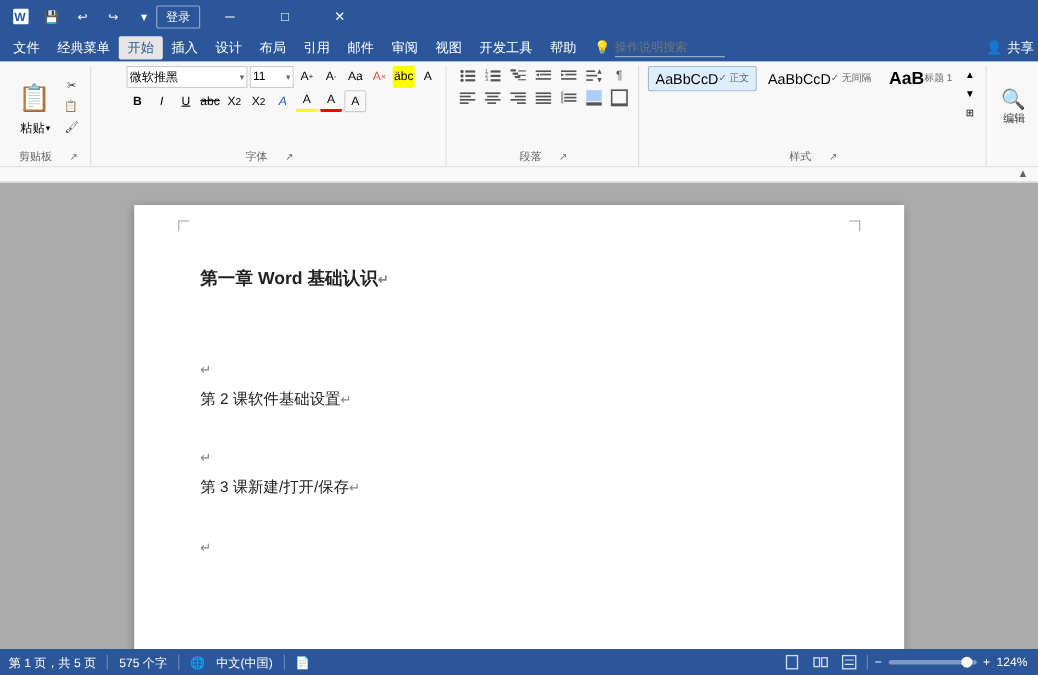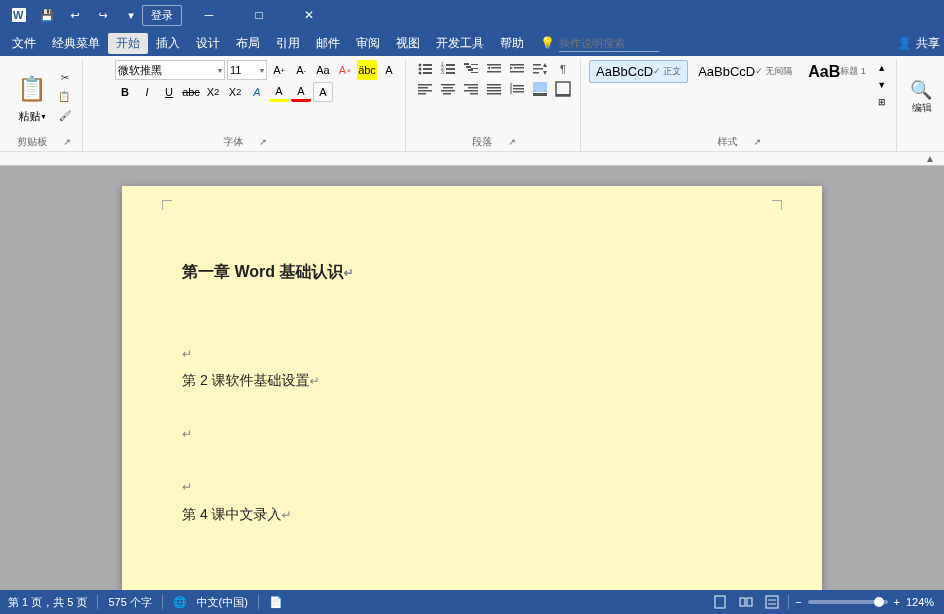--- a/index.html
+++ b/index.html
@@ -190,25 +190,25 @@
       background: #ababab;
       flex: 1;
       display: flex;
       flex-direction: column;
       align-items: center;
       padding: 20px;
       overflow-y: auto;
       height: calc(614px - 30px - 26px - 110px - 24px);
     }
     .page {
-      background: #fef9c3;
+      background: #ffffff;
       width: 700px;
       min-height: 420px;
       box-shadow: 0 2px 8px rgba(0,0,0,0.3);
-      padding: 72px 60px;
+      padding: 54px 60px;
       position: relative;
     }
     .page-margin-mark-tl {
       position: absolute; top: 14px; left: 40px;
       width: 10px; height: 10px;
       border-top: 1px solid #aaa; border-left: 1px solid #aaa;
     }
     .page-margin-mark-tr {
       position: absolute; top: 14px; right: 40px;
       width: 10px; height: 10px;
@@ -555,26 +555,26 @@
     <div class="doc-line empty-mark">
       <span class="para-mark">↵</span>
     </div>
     <div class="doc-line heading2">
       第 2 课软件基础设置<span class="para-mark">↵</span>
     </div>
     <div class="doc-line empty"></div>
     <div class="doc-line empty-mark">
       <span class="para-mark">↵</span>
     </div>
+    <div class="doc-line heading2">
+      第 3 课新建/打开/保存<span class="para-mark">↵</span>
+    </div>
     <div class="doc-line empty"></div>
     <div class="doc-line empty-mark">
       <span class="para-mark">↵</span>
-    </div>
-    <div class="doc-line heading2">
-      第 4 课中文录入<span class="para-mark">↵</span>
     </div>
   </div>
 </div>
 
 <div class="status-bar">
   <div class="status-left">
     <span>第 1 页，共 5 页</span>
     <div class="status-sep"></div>
     <span>575 个字</span>
     <div class="status-sep"></div>

